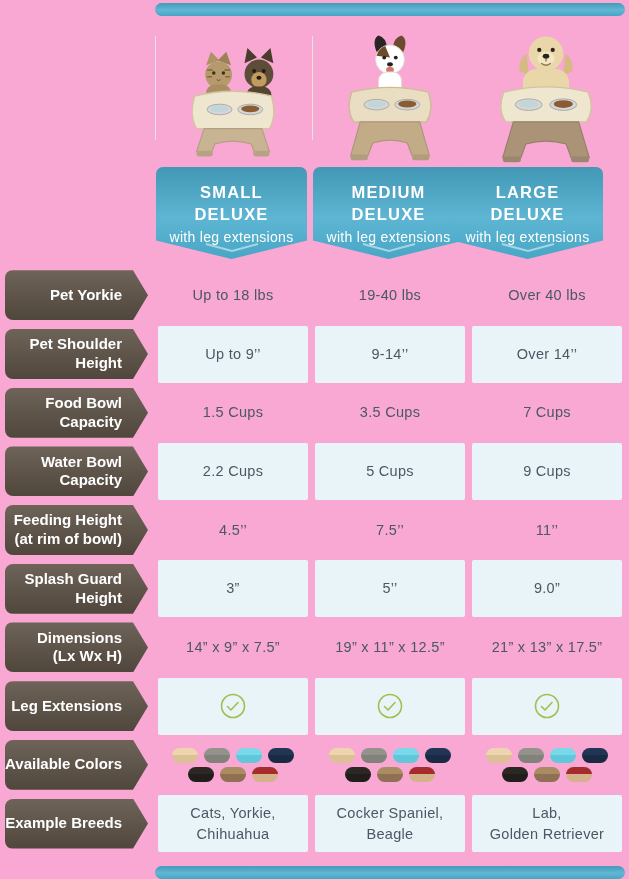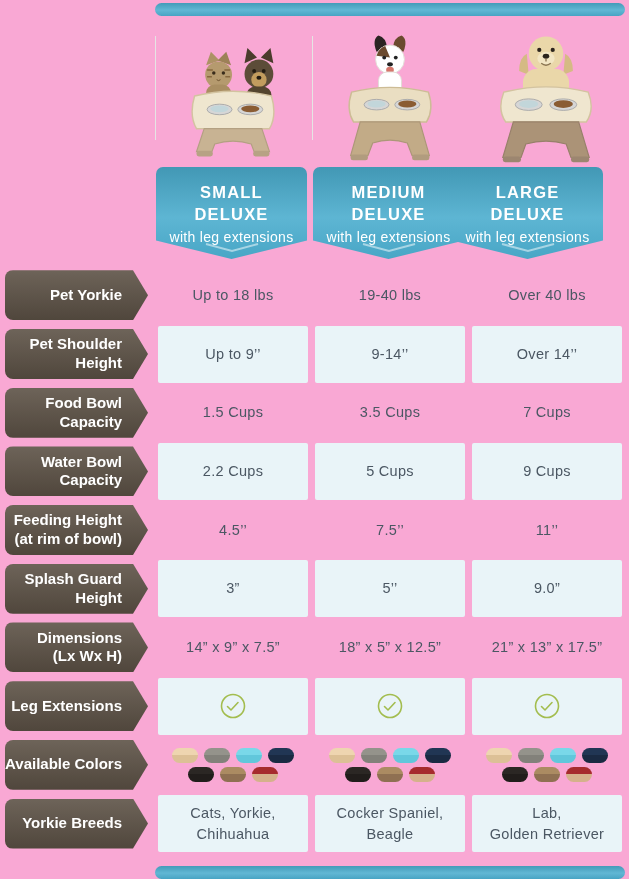--- a/index.html
+++ b/index.html
@@ -225,21 +225,21 @@
         <div class="cell">5’’</div>
         <div class="cell">9.0”</div>
       </div>
     </div>
 
     <div class="row">
       <div class="label-box">Dimensions
 (Lx Wx H)</div>
       <div class="cells">
         <div class="cell">14” x 9” x 7.5”</div>
-        <div class="cell">18” x 5” x 12.5”</div>
+        <div class="cell">19” x 11” x 12.5”</div>
         <div class="cell">21” x 13” x 17.5”</div>
       </div>
     </div>
 
     <div class="row stripe">
       <div class="label-box">Leg Extensions</div>
       <div class="cells">
         <div class="cell">
           <svg class="check-icon" viewBox="0 0 30 30">
               <circle cx="15" cy="15" r="11.5" fill="none" stroke="currentColor" stroke-width="1.6"></circle>
@@ -279,21 +279,21 @@
         <div class="cell">
           <div class="swatch-grid">
             <div class="swatch-line"><span class="swatch" title="almond" style="background: linear-gradient(rgb(238, 213, 176) 50%, rgb(220, 192, 150) 50%);"></span><span class="swatch" title="gunmetal-gray" style="background: linear-gradient(rgb(148, 147, 139) 50%, rgb(130, 129, 122) 50%);"></span><span class="swatch" title="aquamarine" style="background: linear-gradient(rgb(121, 216, 233) 50%, rgb(97, 199, 219) 50%);"></span><span class="swatch" title="dark-navy" style="background: linear-gradient(rgb(33, 54, 84) 50%, rgb(26, 42, 66) 50%);"></span></div>
             <div class="swatch-line"><span class="swatch" title="midnight-black" style="background: linear-gradient(rgb(43, 39, 36) 50%, rgb(33, 29, 27) 50%);"></span><span class="swatch" title="bronze" style="background: linear-gradient(rgb(171, 139, 98) 50%, rgb(143, 112, 82) 50%);"></span><span class="swatch" title="cranberry" style="background: linear-gradient(rgb(166, 43, 45) 50%, rgb(213, 177, 139) 50%);"></span></div>
           </div>
         </div>
       </div>
     </div>
 
     <div class="row stripe">
-      <div class="label-box">Yorkie Breeds</div>
+      <div class="label-box">Example Breeds</div>
       <div class="cells">
         <div class="cell">Cats, Yorkie,
 Chihuahua</div>
         <div class="cell">Cocker Spaniel,
 Beagle</div>
         <div class="cell">Lab,
 Golden Retriever</div>
       </div>
     </div>
 

